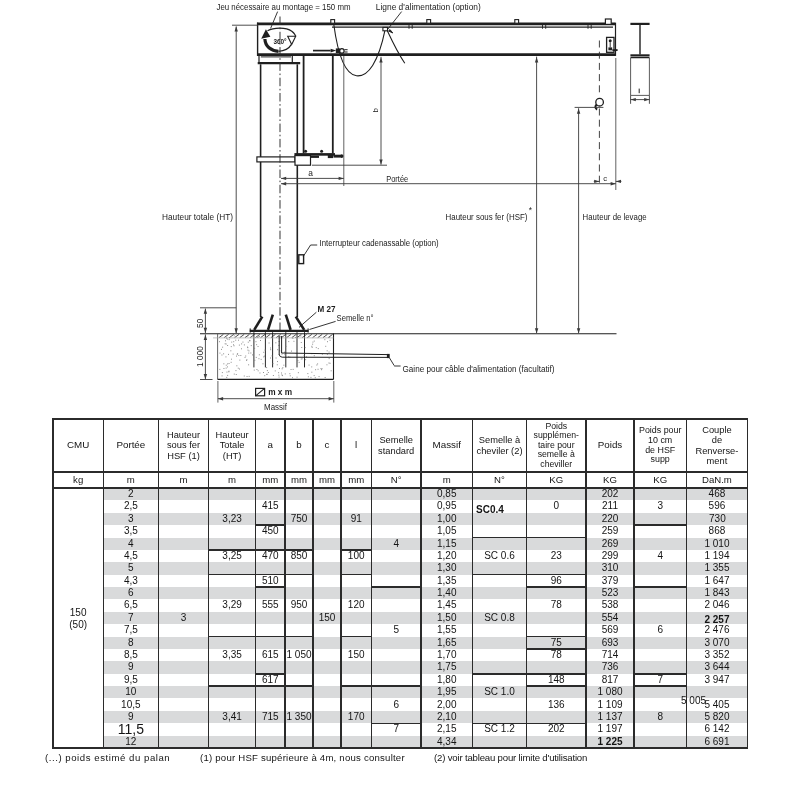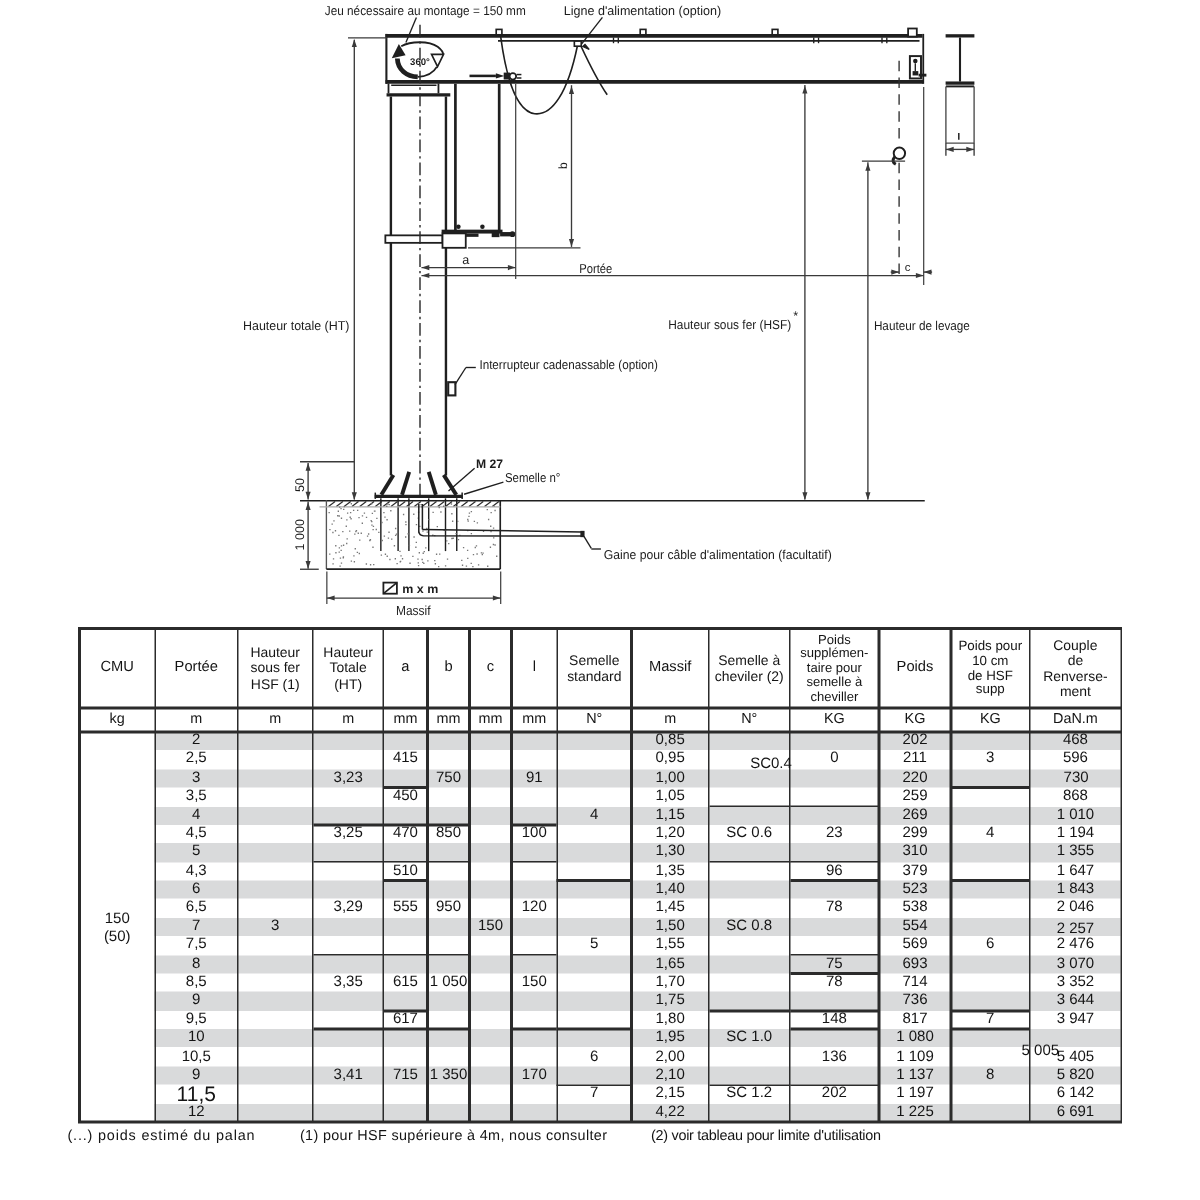--- a/index.html
+++ b/index.html
@@ -327,21 +327,21 @@
 <div style="position:absolute;left:421.0px;top:587.0px;width:51.5px;height:12.4px;display:flex;align-items:center;justify-content:center;text-align:center;font-size:10px;line-height:12.380952380952381px;font-weight:normal;color:#141414">1,40</div>
 <div style="position:absolute;left:586.0px;top:587.0px;width:48.0px;height:12.4px;display:flex;align-items:center;justify-content:center;text-align:center;font-size:10px;line-height:12.380952380952381px;font-weight:normal;color:#141414">523</div>
 <div style="position:absolute;left:686.4px;top:587.0px;width:61.1px;height:12.4px;display:flex;align-items:center;justify-content:center;text-align:center;font-size:10px;line-height:12.380952380952381px;font-weight:normal;color:#141414">1 843</div>
 <div style="position:absolute;left:103.3px;top:599.4px;width:55.1px;height:12.4px;display:flex;align-items:center;justify-content:center;text-align:center;font-size:10px;line-height:12.380952380952381px;font-weight:normal;color:#141414">6,5</div>
 <div style="position:absolute;left:421.0px;top:599.4px;width:51.5px;height:12.4px;display:flex;align-items:center;justify-content:center;text-align:center;font-size:10px;line-height:12.380952380952381px;font-weight:normal;color:#141414">1,45</div>
 <div style="position:absolute;left:586.0px;top:599.4px;width:48.0px;height:12.4px;display:flex;align-items:center;justify-content:center;text-align:center;font-size:10px;line-height:12.380952380952381px;font-weight:normal;color:#141414">538</div>
 <div style="position:absolute;left:686.4px;top:599.4px;width:61.1px;height:12.4px;display:flex;align-items:center;justify-content:center;text-align:center;font-size:10px;line-height:12.380952380952381px;font-weight:normal;color:#141414">2 046</div>
 <div style="position:absolute;left:103.3px;top:611.8px;width:55.1px;height:12.4px;display:flex;align-items:center;justify-content:center;text-align:center;font-size:10px;line-height:12.380952380952381px;font-weight:normal;color:#141414">7</div>
 <div style="position:absolute;left:421.0px;top:611.8px;width:51.5px;height:12.4px;display:flex;align-items:center;justify-content:center;text-align:center;font-size:10px;line-height:12.380952380952381px;font-weight:normal;color:#141414">1,50</div>
 <div style="position:absolute;left:586.0px;top:611.8px;width:48.0px;height:12.4px;display:flex;align-items:center;justify-content:center;text-align:center;font-size:10px;line-height:12.380952380952381px;font-weight:normal;color:#141414">554</div>
-<div style="position:absolute;left:686.4px;top:611.8px;width:61.1px;height:16px;display:flex;align-items:center;justify-content:center;text-align:center;font-size:10px;line-height:12.380952380952381px;font-weight:normal;color:#141414">2 257</div>
+<div style="position:absolute;left:686.4px;top:611.8px;width:61.1px;height:16px;display:flex;align-items:center;justify-content:center;text-align:center;font-size:10px;line-height:12.380952380952381px;font-weight:bold;color:#141414">2 257</div>
 <div style="position:absolute;left:103.3px;top:624.2px;width:55.1px;height:12.4px;display:flex;align-items:center;justify-content:center;text-align:center;font-size:10px;line-height:12.380952380952381px;font-weight:normal;color:#141414">7,5</div>
 <div style="position:absolute;left:421.0px;top:624.2px;width:51.5px;height:12.4px;display:flex;align-items:center;justify-content:center;text-align:center;font-size:10px;line-height:12.380952380952381px;font-weight:normal;color:#141414">1,55</div>
 <div style="position:absolute;left:586.0px;top:624.2px;width:48.0px;height:12.4px;display:flex;align-items:center;justify-content:center;text-align:center;font-size:10px;line-height:12.380952380952381px;font-weight:normal;color:#141414">569</div>
 <div style="position:absolute;left:686.4px;top:624.2px;width:61.1px;height:12.4px;display:flex;align-items:center;justify-content:center;text-align:center;font-size:10px;line-height:12.380952380952381px;font-weight:normal;color:#141414">2 476</div>
 <div style="position:absolute;left:103.3px;top:636.6px;width:55.1px;height:12.4px;display:flex;align-items:center;justify-content:center;text-align:center;font-size:10px;line-height:12.380952380952381px;font-weight:normal;color:#141414">8</div>
 <div style="position:absolute;left:421.0px;top:636.6px;width:51.5px;height:12.4px;display:flex;align-items:center;justify-content:center;text-align:center;font-size:10px;line-height:12.380952380952381px;font-weight:normal;color:#141414">1,65</div>
 <div style="position:absolute;left:586.0px;top:636.6px;width:48.0px;height:12.4px;display:flex;align-items:center;justify-content:center;text-align:center;font-size:10px;line-height:12.380952380952381px;font-weight:normal;color:#141414">693</div>
 <div style="position:absolute;left:686.4px;top:636.6px;width:61.1px;height:12.4px;display:flex;align-items:center;justify-content:center;text-align:center;font-size:10px;line-height:12.380952380952381px;font-weight:normal;color:#141414">3 070</div>
 <div style="position:absolute;left:103.3px;top:649.0px;width:55.1px;height:12.4px;display:flex;align-items:center;justify-content:center;text-align:center;font-size:10px;line-height:12.380952380952381px;font-weight:normal;color:#141414">8,5</div>
 <div style="position:absolute;left:421.0px;top:649.0px;width:51.5px;height:12.4px;display:flex;align-items:center;justify-content:center;text-align:center;font-size:10px;line-height:12.380952380952381px;font-weight:normal;color:#141414">1,70</div>
@@ -365,22 +365,22 @@
 <div style="position:absolute;left:686.4px;top:698.5px;width:61.1px;height:12.4px;display:flex;align-items:center;justify-content:center;text-align:center;font-size:10px;line-height:12.380952380952381px;font-weight:normal;color:#141414">5 405</div>
 <div style="position:absolute;left:103.3px;top:710.9px;width:55.1px;height:12.4px;display:flex;align-items:center;justify-content:center;text-align:center;font-size:10px;line-height:12.380952380952381px;font-weight:normal;color:#141414">9</div>
 <div style="position:absolute;left:421.0px;top:710.9px;width:51.5px;height:12.4px;display:flex;align-items:center;justify-content:center;text-align:center;font-size:10px;line-height:12.380952380952381px;font-weight:normal;color:#141414">2,10</div>
 <div style="position:absolute;left:586.0px;top:710.9px;width:48.0px;height:12.4px;display:flex;align-items:center;justify-content:center;text-align:center;font-size:10px;line-height:12.380952380952381px;font-weight:normal;color:#141414">1 137</div>
 <div style="position:absolute;left:686.4px;top:710.9px;width:61.1px;height:12.4px;display:flex;align-items:center;justify-content:center;text-align:center;font-size:10px;line-height:12.380952380952381px;font-weight:normal;color:#141414">5 820</div>
 <div style="position:absolute;left:103.3px;top:723.2px;width:55.1px;height:12.4px;display:flex;align-items:center;justify-content:center;text-align:center;font-size:14px;line-height:12.380952380952381px;font-weight:normal;color:#141414">11,5</div>
 <div style="position:absolute;left:421.0px;top:723.2px;width:51.5px;height:12.4px;display:flex;align-items:center;justify-content:center;text-align:center;font-size:10px;line-height:12.380952380952381px;font-weight:normal;color:#141414">2,15</div>
 <div style="position:absolute;left:586.0px;top:723.2px;width:48.0px;height:12.4px;display:flex;align-items:center;justify-content:center;text-align:center;font-size:10px;line-height:12.380952380952381px;font-weight:normal;color:#141414">1 197</div>
 <div style="position:absolute;left:686.4px;top:723.2px;width:61.1px;height:12.4px;display:flex;align-items:center;justify-content:center;text-align:center;font-size:10px;line-height:12.380952380952381px;font-weight:normal;color:#141414">6 142</div>
 <div style="position:absolute;left:103.3px;top:735.6px;width:55.1px;height:12.4px;display:flex;align-items:center;justify-content:center;text-align:center;font-size:10px;line-height:12.380952380952381px;font-weight:normal;color:#141414">12</div>
-<div style="position:absolute;left:421.0px;top:735.6px;width:51.5px;height:12.4px;display:flex;align-items:center;justify-content:center;text-align:center;font-size:10px;line-height:12.380952380952381px;font-weight:normal;color:#141414">4,22</div>
-<div style="position:absolute;left:586.0px;top:735.6px;width:48.0px;height:12.4px;display:flex;align-items:center;justify-content:center;text-align:center;font-size:10px;line-height:12.380952380952381px;font-weight:normal;color:#141414">1 225</div>
+<div style="position:absolute;left:421.0px;top:735.6px;width:51.5px;height:12.4px;display:flex;align-items:center;justify-content:center;text-align:center;font-size:10px;line-height:12.380952380952381px;font-weight:normal;color:#141414">4,34</div>
+<div style="position:absolute;left:586.0px;top:735.6px;width:48.0px;height:12.4px;display:flex;align-items:center;justify-content:center;text-align:center;font-size:10px;line-height:12.380952380952381px;font-weight:bold;color:#141414">1 225</div>
 <div style="position:absolute;left:686.4px;top:735.6px;width:61.1px;height:12.4px;display:flex;align-items:center;justify-content:center;text-align:center;font-size:10px;line-height:12.380952380952381px;font-weight:normal;color:#141414">6 691</div>
 <div style="position:absolute;left:158.4px;top:611.8px;width:50.2px;height:12.4px;display:flex;align-items:center;justify-content:center;text-align:center;font-size:10px;line-height:12.380952380952381px;font-weight:normal;color:#141414">3</div>
 <div style="position:absolute;left:208.6px;top:512.8px;width:47.0px;height:12.4px;display:flex;align-items:center;justify-content:center;text-align:center;font-size:10px;line-height:12.380952380952381px;font-weight:normal;color:#141414">3,23</div>
 <div style="position:absolute;left:208.6px;top:549.9px;width:47.0px;height:12.4px;display:flex;align-items:center;justify-content:center;text-align:center;font-size:10px;line-height:12.380952380952381px;font-weight:normal;color:#141414">3,25</div>
 <div style="position:absolute;left:208.6px;top:599.4px;width:47.0px;height:12.4px;display:flex;align-items:center;justify-content:center;text-align:center;font-size:10px;line-height:12.380952380952381px;font-weight:normal;color:#141414">3,29</div>
 <div style="position:absolute;left:208.6px;top:649.0px;width:47.0px;height:12.4px;display:flex;align-items:center;justify-content:center;text-align:center;font-size:10px;line-height:12.380952380952381px;font-weight:normal;color:#141414">3,35</div>
 <div style="position:absolute;left:208.6px;top:710.9px;width:47.0px;height:12.4px;display:flex;align-items:center;justify-content:center;text-align:center;font-size:10px;line-height:12.380952380952381px;font-weight:normal;color:#141414">3,41</div>
 <div style="position:absolute;left:255.6px;top:500.4px;width:29.4px;height:12.4px;display:flex;align-items:center;justify-content:center;text-align:center;font-size:10px;line-height:12.380952380952381px;font-weight:normal;color:#141414">415</div>
 <div style="position:absolute;left:255.6px;top:525.1px;width:29.4px;height:12.4px;display:flex;align-items:center;justify-content:center;text-align:center;font-size:10px;line-height:12.380952380952381px;font-weight:normal;color:#141414">450</div>
 <div style="position:absolute;left:255.6px;top:549.9px;width:29.4px;height:12.4px;display:flex;align-items:center;justify-content:center;text-align:center;font-size:10px;line-height:12.380952380952381px;font-weight:normal;color:#141414">470</div>
@@ -397,21 +397,21 @@
 <div style="position:absolute;left:313.0px;top:611.8px;width:28.0px;height:12.4px;display:flex;align-items:center;justify-content:center;text-align:center;font-size:10px;line-height:12.380952380952381px;font-weight:normal;color:#141414">150</div>
 <div style="position:absolute;left:341.0px;top:512.8px;width:30.4px;height:12.4px;display:flex;align-items:center;justify-content:center;text-align:center;font-size:10px;line-height:12.380952380952381px;font-weight:normal;color:#141414">91</div>
 <div style="position:absolute;left:341.0px;top:549.9px;width:30.4px;height:12.4px;display:flex;align-items:center;justify-content:center;text-align:center;font-size:10px;line-height:12.380952380952381px;font-weight:normal;color:#141414">100</div>
 <div style="position:absolute;left:341.0px;top:599.4px;width:30.4px;height:12.4px;display:flex;align-items:center;justify-content:center;text-align:center;font-size:10px;line-height:12.380952380952381px;font-weight:normal;color:#141414">120</div>
 <div style="position:absolute;left:341.0px;top:649.0px;width:30.4px;height:12.4px;display:flex;align-items:center;justify-content:center;text-align:center;font-size:10px;line-height:12.380952380952381px;font-weight:normal;color:#141414">150</div>
 <div style="position:absolute;left:341.0px;top:710.9px;width:30.4px;height:12.4px;display:flex;align-items:center;justify-content:center;text-align:center;font-size:10px;line-height:12.380952380952381px;font-weight:normal;color:#141414">170</div>
 <div style="position:absolute;left:371.4px;top:537.5px;width:49.6px;height:12.4px;display:flex;align-items:center;justify-content:center;text-align:center;font-size:10px;line-height:12.380952380952381px;font-weight:normal;color:#141414">4</div>
 <div style="position:absolute;left:371.4px;top:624.2px;width:49.6px;height:12.4px;display:flex;align-items:center;justify-content:center;text-align:center;font-size:10px;line-height:12.380952380952381px;font-weight:normal;color:#141414">5</div>
 <div style="position:absolute;left:371.4px;top:698.5px;width:49.6px;height:12.4px;display:flex;align-items:center;justify-content:center;text-align:center;font-size:10px;line-height:12.380952380952381px;font-weight:normal;color:#141414">6</div>
 <div style="position:absolute;left:371.4px;top:723.2px;width:49.6px;height:12.4px;display:flex;align-items:center;justify-content:center;text-align:center;font-size:10px;line-height:12.380952380952381px;font-weight:normal;color:#141414">7</div>
-<div style="position:absolute;left:487px;top:500.4px;width:54.0px;height:20px;display:flex;align-items:center;justify-content:center;text-align:center;font-size:10px;line-height:12.380952380952381px;font-weight:normal;color:#141414">SC0.4</div>
+<div style="position:absolute;left:463px;top:500.4px;width:54.0px;height:20px;display:flex;align-items:center;justify-content:center;text-align:center;font-size:10px;line-height:12.380952380952381px;font-weight:bold;color:#141414">SC0.4</div>
 <div style="position:absolute;left:472.5px;top:549.9px;width:54.0px;height:12.4px;display:flex;align-items:center;justify-content:center;text-align:center;font-size:10px;line-height:12.380952380952381px;font-weight:normal;color:#141414">SC 0.6</div>
 <div style="position:absolute;left:472.5px;top:611.8px;width:54.0px;height:12.4px;display:flex;align-items:center;justify-content:center;text-align:center;font-size:10px;line-height:12.380952380952381px;font-weight:normal;color:#141414">SC 0.8</div>
 <div style="position:absolute;left:472.5px;top:686.1px;width:54.0px;height:12.4px;display:flex;align-items:center;justify-content:center;text-align:center;font-size:10px;line-height:12.380952380952381px;font-weight:normal;color:#141414">SC 1.0</div>
 <div style="position:absolute;left:472.5px;top:723.2px;width:54.0px;height:12.4px;display:flex;align-items:center;justify-content:center;text-align:center;font-size:10px;line-height:12.380952380952381px;font-weight:normal;color:#141414">SC 1.2</div>
 <div style="position:absolute;left:526.5px;top:500.4px;width:59.5px;height:12.4px;display:flex;align-items:center;justify-content:center;text-align:center;font-size:10px;line-height:12.380952380952381px;font-weight:normal;color:#141414">0</div>
 <div style="position:absolute;left:526.5px;top:549.9px;width:59.5px;height:12.4px;display:flex;align-items:center;justify-content:center;text-align:center;font-size:10px;line-height:12.380952380952381px;font-weight:normal;color:#141414">23</div>
 <div style="position:absolute;left:526.5px;top:574.7px;width:59.5px;height:12.4px;display:flex;align-items:center;justify-content:center;text-align:center;font-size:10px;line-height:12.380952380952381px;font-weight:normal;color:#141414">96</div>
 <div style="position:absolute;left:526.5px;top:599.4px;width:59.5px;height:12.4px;display:flex;align-items:center;justify-content:center;text-align:center;font-size:10px;line-height:12.380952380952381px;font-weight:normal;color:#141414">78</div>
 <div style="position:absolute;left:526.5px;top:636.6px;width:59.5px;height:12.4px;display:flex;align-items:center;justify-content:center;text-align:center;font-size:10px;line-height:12.380952380952381px;font-weight:normal;color:#141414">75</div>
 <div style="position:absolute;left:526.5px;top:649.0px;width:59.5px;height:12.4px;display:flex;align-items:center;justify-content:center;text-align:center;font-size:10px;line-height:12.380952380952381px;font-weight:normal;color:#141414">78</div>

